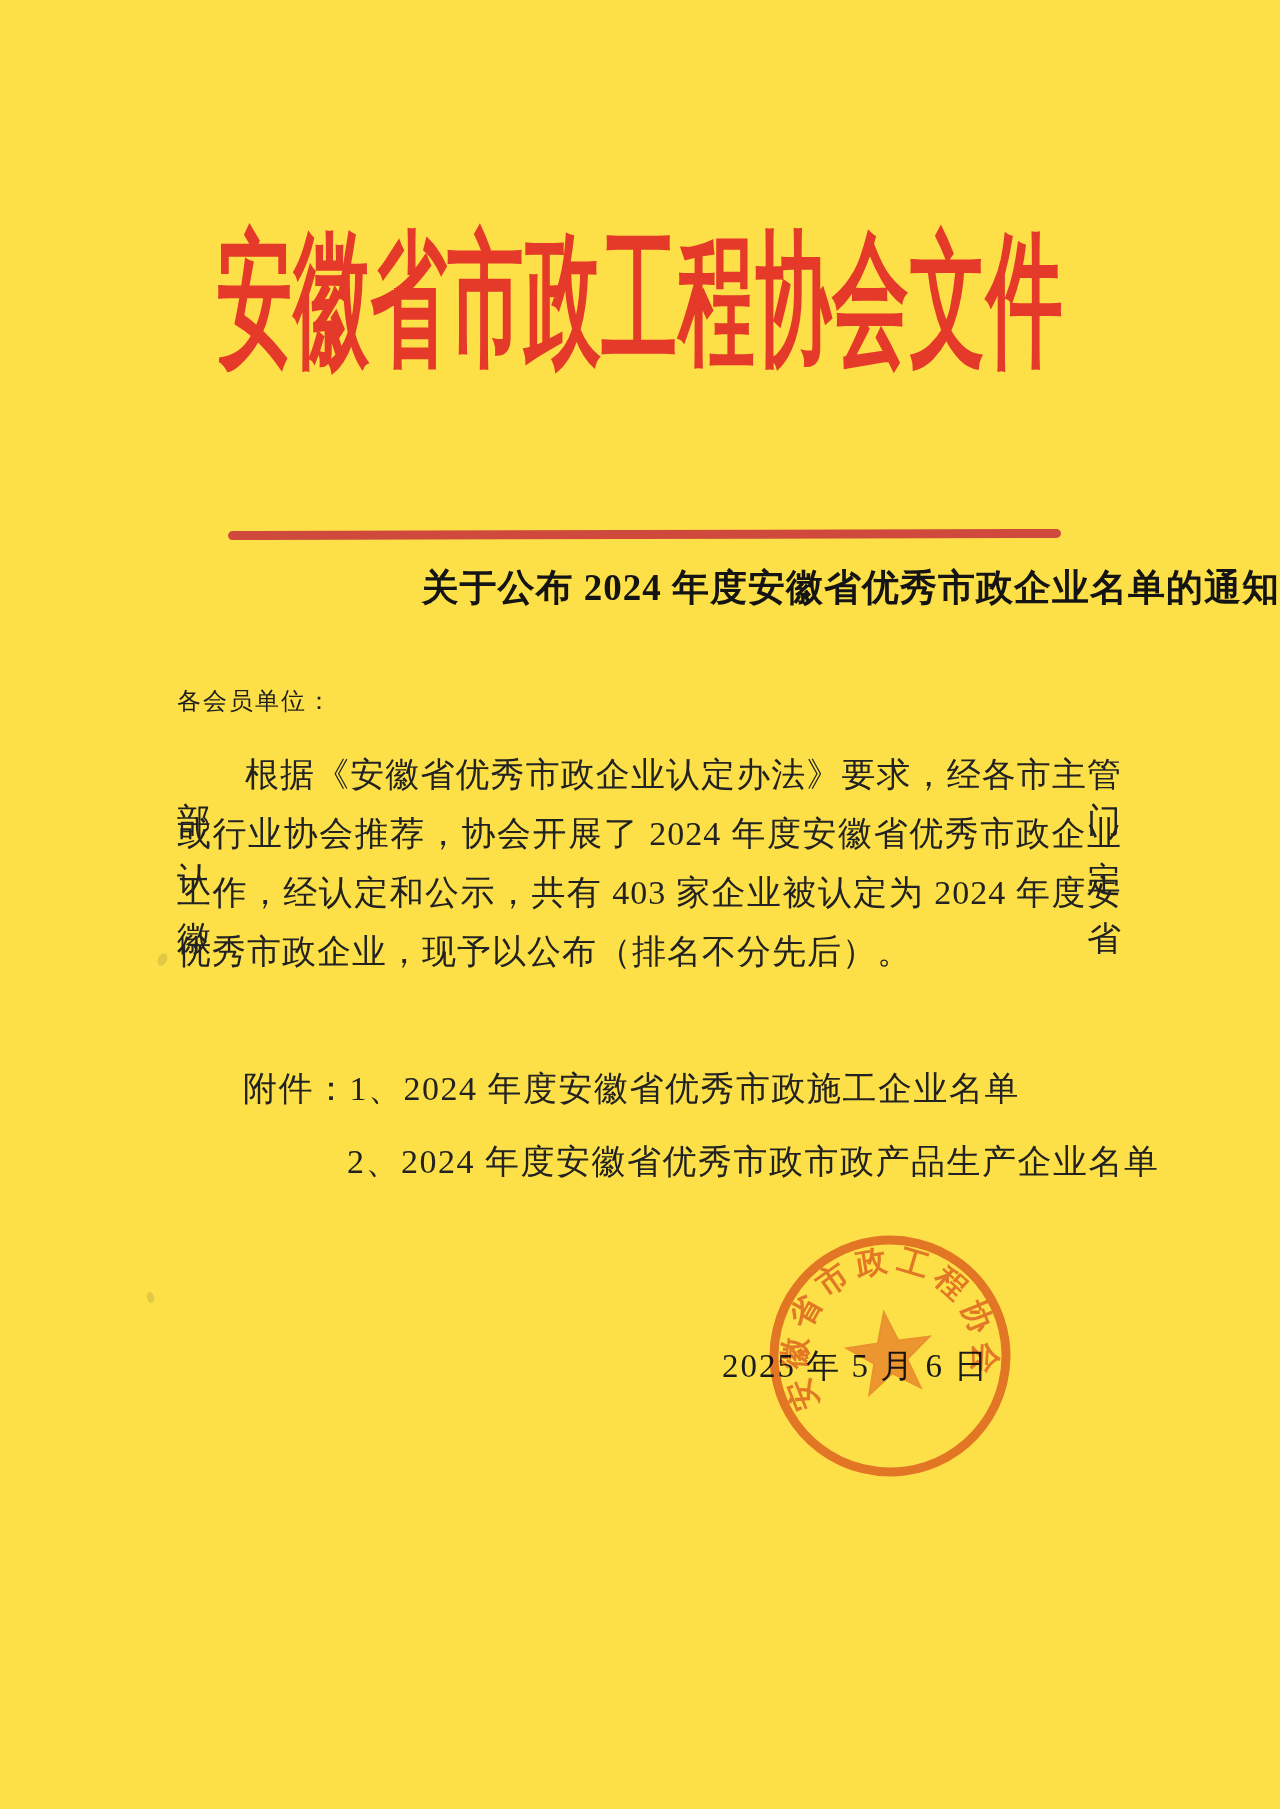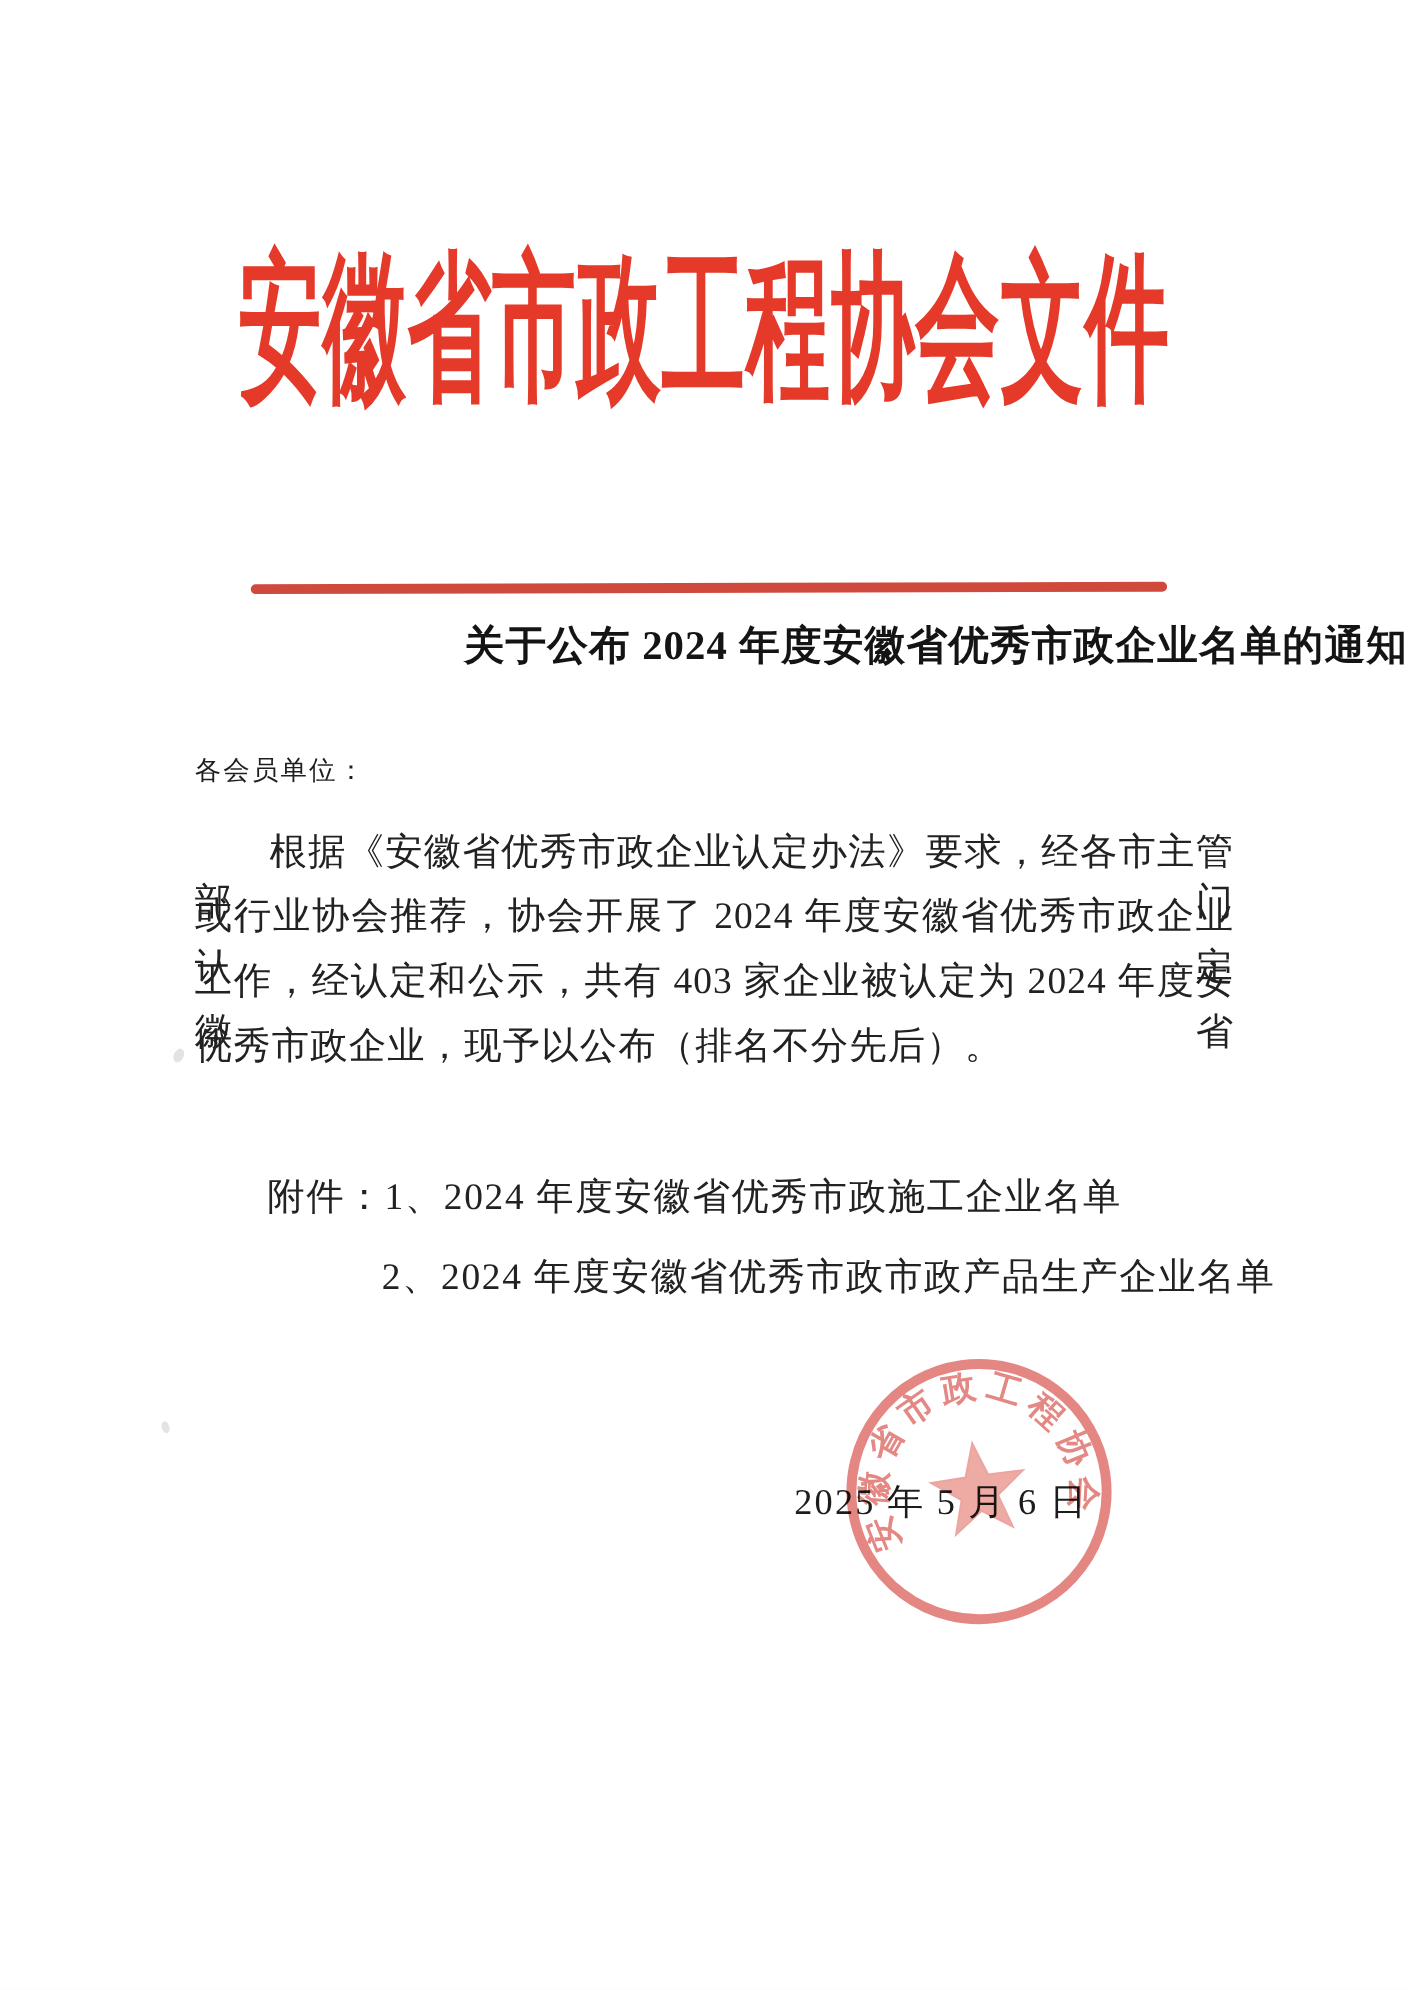--- a/index.html
+++ b/index.html
@@ -1,20 +1,20 @@
 <!DOCTYPE html>
 <html><head>
 <meta charset="utf-8">
 <style>
   html,body{margin:0;padding:0;background:#e9e9e9;}
   .page{
     position:relative;
     width:1280px;height:1809px;
     margin:0 auto;
-    background:#ffffff;
+    background:#fde047;
     overflow:hidden;
     font-family:"Liberation Serif","DejaVu Serif",serif;
     color:#1e1e1e;
   }
   
   .masthead{
     position:absolute;left:0;top:224px;width:1280px;height:152px;
     line-height:152px;text-align:center;
     font-size:76px;font-weight:bold;letter-spacing:1px;
     transform:scaleY(1.92);transform-origin:50% 50%;

